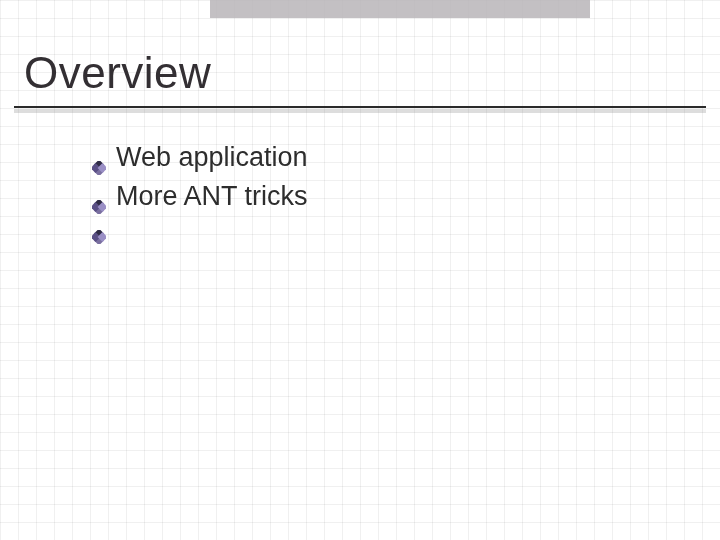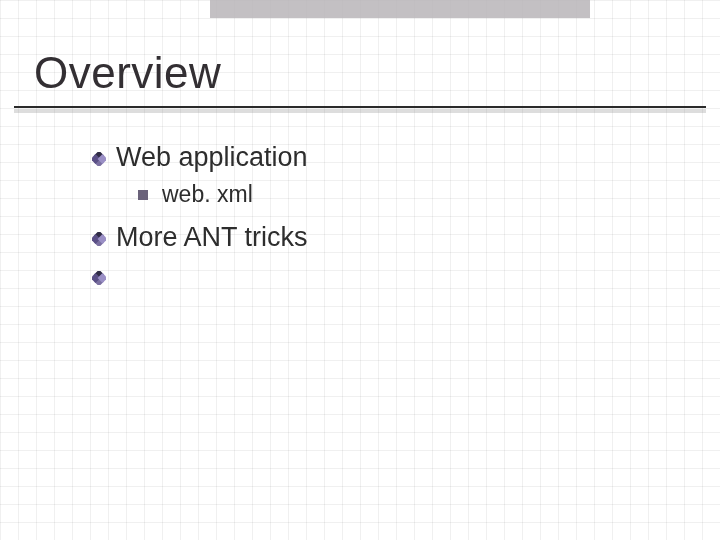--- a/index.html
+++ b/index.html
@@ -29,21 +29,21 @@
   }
   .content {
     position: relative;
     z-index: 1;
     padding-top: 48px;
   }
   .title {
     font-size: 44px;
     font-weight: 400;
     color: #332f33;
-    margin-left: 34px;
+    margin-left: 24px;
     margin-bottom: 8px;
     letter-spacing: 0.5px;
   }
   .underline {
     height: 2px;
     background: #2b2b2b;
     margin: 0 14px 34px 14px;
     position: relative;
   }
   .underline::after {
@@ -53,20 +53,21 @@
     right: 0;
     top: 3px;
     height: 4px;
     background: rgba(120,120,120,0.25);
   }
   .bullets {
     margin-left: 92px;
   }
   .l1 {
     display: flex;
+    align-items: center;
     gap: 10px;
     font-size: 27px;
     color: #2d2d2d;
     margin-bottom: 8px;
   }
   .l2 {
     display: flex;
     align-items: center;
     gap: 14px;
     font-size: 23px;
@@ -103,24 +104,20 @@
         <svg viewBox="0 0 14 14" width="14" height="14">
           <rect x="3.5" y="0" width="7" height="7" transform="rotate(45 7 3.5)" fill="#2f2b45"></rect>
           <rect x="3.5" y="7" width="7" height="7" transform="rotate(45 7 10.5)" fill="#7a6fa0"></rect>
           <rect x="0" y="3.5" width="7" height="7" transform="rotate(45 3.5 7)" fill="#5a4f85"></rect>
           <rect x="7" y="3.5" width="7" height="7" transform="rotate(45 10.5 7)" fill="#9a8fc5"></rect>
         </svg>
       </span>
       <span>Web application</span>
     </div>
 
-    <div class="l2">
-      <span class="sq"></span>
-      <span>web. xml</span>
-    </div>
 
     <div class="l1">
       <span class="bullet-icon">
         <svg viewBox="0 0 14 14" width="14" height="14">
           <rect x="3.5" y="0" width="7" height="7" transform="rotate(45 7 3.5)" fill="#2f2b45"></rect>
           <rect x="3.5" y="7" width="7" height="7" transform="rotate(45 7 10.5)" fill="#7a6fa0"></rect>
           <rect x="0" y="3.5" width="7" height="7" transform="rotate(45 3.5 7)" fill="#5a4f85"></rect>
           <rect x="7" y="3.5" width="7" height="7" transform="rotate(45 10.5 7)" fill="#9a8fc5"></rect>
         </svg>
       </span>

